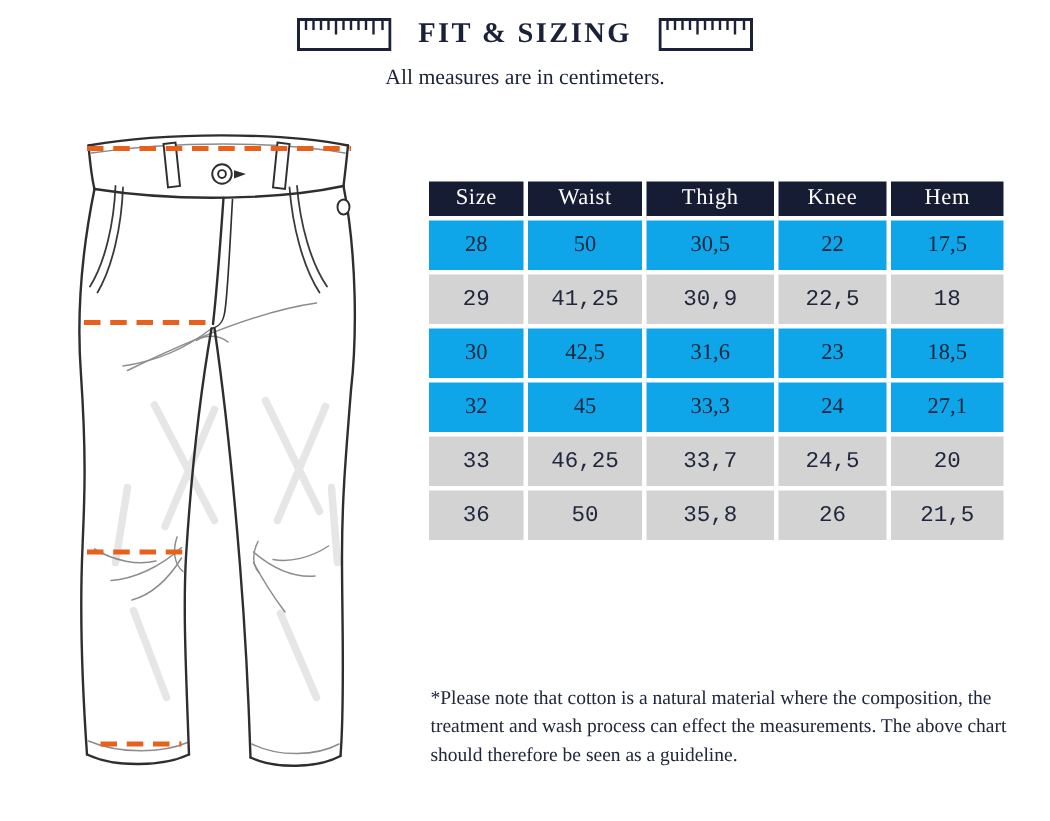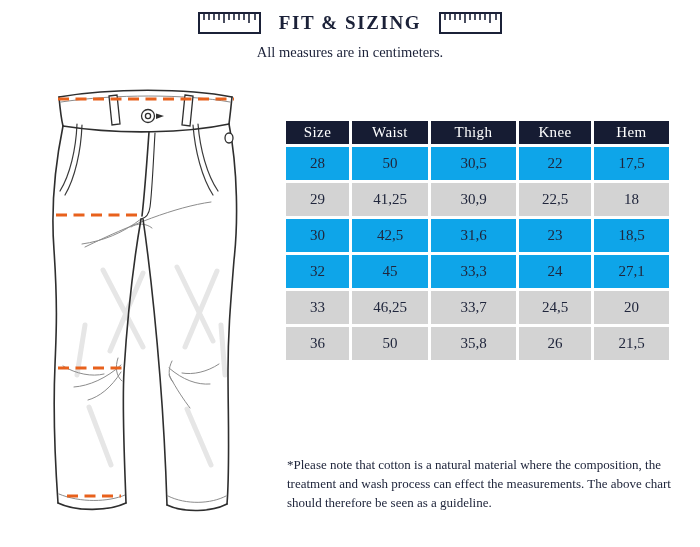--- a/index.html
+++ b/index.html
@@ -31,21 +31,21 @@
     position:absolute;left:283px;top:90px;border-collapse:collapse;table-layout:fixed;margin-top:28px;
   }
   .size-table th{
     background:var(--header-bg);color:#ffffff;font-weight:400;font-size:15px;
     height:21px;border:3px solid #ffffff;text-align:center;letter-spacing:.4px;
   }
   .size-table td{
     font-size:15px;height:31px;border:3px solid #ffffff;text-align:center;
     color:var(--text);background:#0ea5e9;
   }
-  .size-table tr.alt td{background:var(--alt-row);}
+  .size-table tr.alt td{background:var(--alt-row);font-family:Liberation Mono, monospace;}
   .footnote{
     position:absolute;left:287px;top:456px;width:392px;
     font-size:13px;line-height:1.45;color:var(--text);
   }
 </style>
 </head>
 <body>
 
 <div class="page">
 

